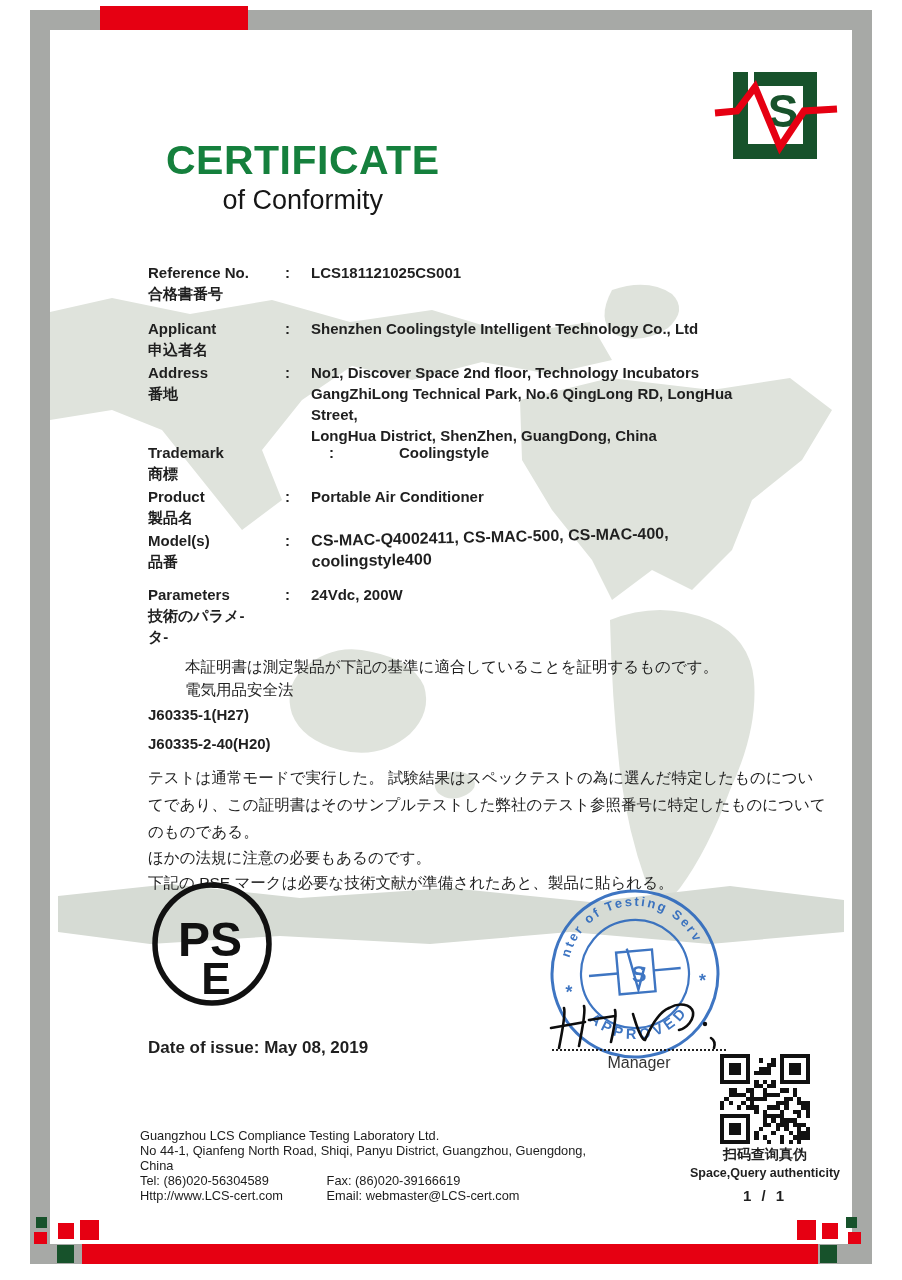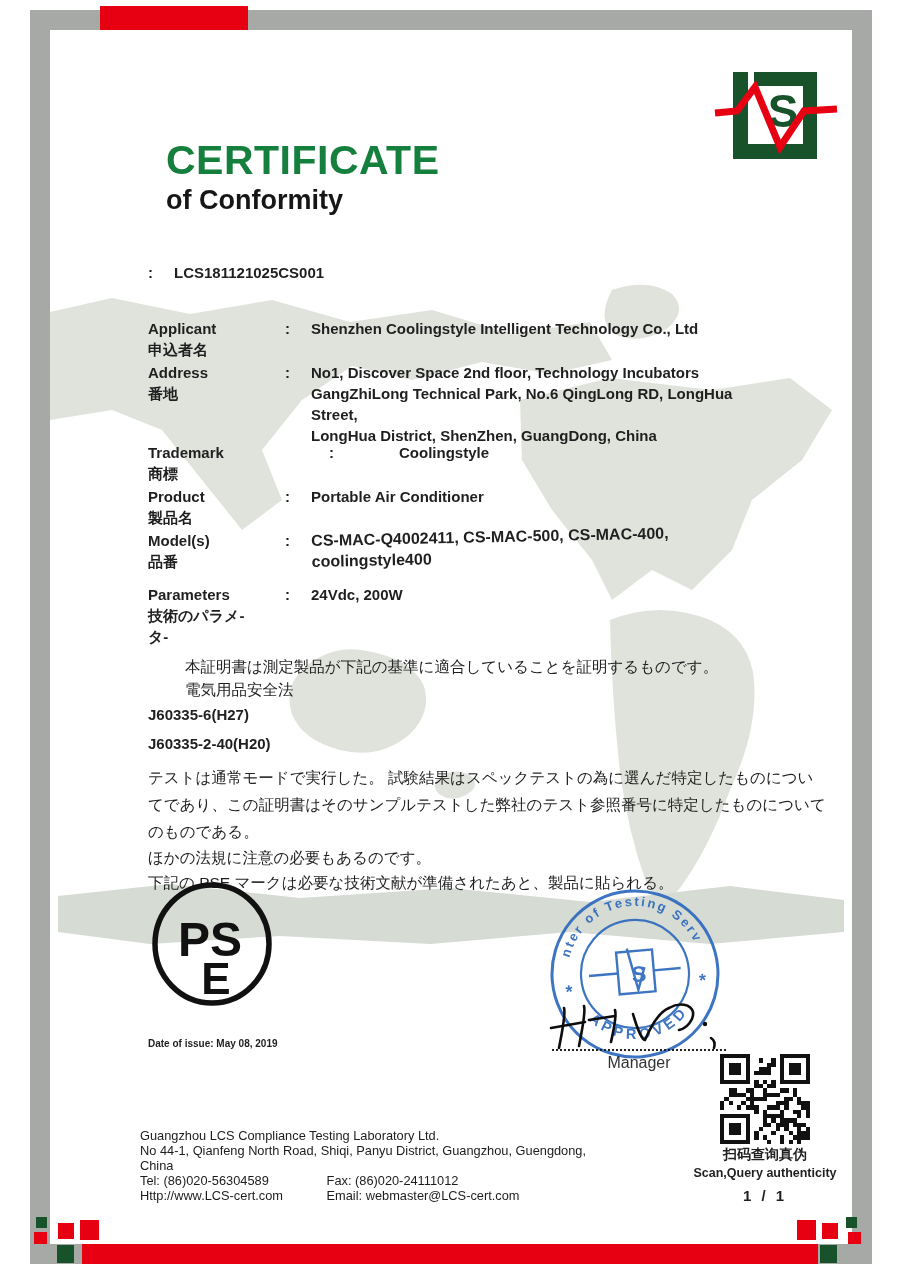--- a/index.html
+++ b/index.html
@@ -14,21 +14,21 @@
   .decor{position:absolute;z-index:4;}
   .red{background:#e60012;}
   .green{background:#17522b;}
   
   .watermark{position:absolute;left:50px;top:268px;width:802px;height:700px;z-index:1;}
   
   .lcs-logo{position:absolute;left:712px;top:64px;width:160px;height:105px;z-index:5;}
   
   .title-block{position:absolute;left:166px;top:138px;z-index:5;}
   .title-main{font-size:41px;font-weight:bold;letter-spacing:0.5px;line-height:44px;color:#15803d;}
-  .title-sub{font-size:27px;font-weight:bold;line-height:30px;margin-top:3px;color:#161616;}
+  .title-sub{font-size:27px;font-weight:normal;line-height:30px;margin-top:3px;color:#161616;text-align:center;}
   
   .row{position:absolute;left:148px;width:586px;display:flex;z-index:5;font-size:15px;line-height:21px;}
   .flabel{width:137px;flex:0 0 137px;}
   .flabel .en{font-weight:bold;display:block;}
   .flabel .jp{font-weight:600;display:block;white-space:pre-line;}
   .fcolon{width:26px;flex:0 0 26px;font-weight:bold;}
   .fvalue{flex:1;font-weight:bold;white-space:pre-line;}
   .models .fvalue{transform:rotate(-1.2deg);transform-origin:left top;font-size:16px;}
   
   .statement{position:absolute;left:148px;top:655px;width:678px;z-index:5;font-size:15.5px;}
@@ -37,21 +37,21 @@
   .std1{margin-top:5px;}
   .std2{margin-top:12px;}
   .statement .note{font-weight:500;line-height:27px;margin-top:12px;}
   .statement .note2{font-weight:500;line-height:24px;margin-top:1px;}
   
   .pse{position:absolute;left:148px;top:882px;width:128px;height:128px;z-index:6;}
   .stamp{position:absolute;left:547px;top:886px;width:176px;height:176px;z-index:6;transform:rotate(-5deg);opacity:0.92;}
   .sig{position:absolute;left:545px;top:998px;width:190px;height:62px;z-index:7;}
   .sig-line{position:absolute;left:552px;top:1049px;width:174px;border-top:2px dotted #222;z-index:7;}
   .manager{position:absolute;left:556px;top:1054px;width:166px;text-align:center;font-size:16px;color:#333;z-index:7;}
-  .issue{position:absolute;left:148px;top:1038px;font-size:10px;font-weight:bold;z-index:6;}
+  .issue{position:absolute;left:148px;top:1038px;font-size:17px;font-weight:bold;z-index:6;}
   
   .footer{position:absolute;left:140px;top:1128px;width:480px;font-size:12.8px;line-height:15px;color:#1c1c1c;z-index:5;}
   .footer .col1{display:inline-block;width:183px;}
   
   .qr{position:absolute;left:720px;top:1054px;width:90px;height:90px;z-index:6;}
   .qr-captions{position:absolute;left:684px;top:1146px;width:162px;text-align:center;z-index:6;}
   .qr-cn{font-size:14px;font-weight:bold;}
   .qr-en{font-size:12.5px;font-weight:bold;margin-top:2px;}
   .qr-page{font-size:15px;font-weight:bold;margin-top:7px;letter-spacing:3px;}
 </style>
@@ -96,20 +96,24 @@
     <text x="71" y="63" text-anchor="middle" font-family="Liberation Sans, DejaVu Sans, sans-serif" font-size="46" font-weight="bold" fill="#17522b">S</text>
     <polyline fill="none" stroke="#e60012" stroke-width="7" points="3,49 25,47 43,23 68,83 92,47 125,45"></polyline>
   </svg>
 
   <div class="title-block">
     <div class="title-main">CERTIFICATE</div>
     <div class="title-sub">of Conformity</div>
   </div>
 
   <div class="row" style="top:262px;">
+    <div class="flabel">
+      <span class="en">Reference No.</span>
+      <span class="jp">合格書番号</span>
+    </div>
     <div class="fcolon">:</div>
     <div class="fvalue">LCS181121025CS001</div>
   </div>
 
   <div class="row" style="top:318px;">
     <div class="flabel">
       <span class="en">Applicant</span>
       <span class="jp">申込者名</span>
     </div>
     <div class="fcolon">:</div>
@@ -160,21 +164,21 @@
       <span class="jp">技術のパラメ-
 タ-</span>
     </div>
     <div class="fcolon">:</div>
     <div class="fvalue">24Vdc, 200W</div>
   </div>
 
   <div class="statement">
     <div class="intro">本証明書は測定製品が下記の基準に適合していることを証明するものです。
 電気用品安全法</div>
-    <div class="std std1">J60335-6(H27)</div>
+    <div class="std std1">J60335-1(H27)</div>
     <div class="std std2">J60335-2-40(H20)</div>
     <div class="note">テストは通常モードで実行した。 試験結果はスペックテストの為に選んだ特定したものについてであり、この証明書はそのサンプルテストした弊社のテスト参照番号に特定したものについてのものである。</div>
     <div class="note2">ほかの法規に注意の必要もあるのです。</div>
     <div class="note2">下記の PSE マークは必要な技術文献が準備されたあと、製品に貼られる。</div>
   </div>
 
   <svg class="pse" viewBox="0 0 128 128" aria-hidden="true">
     <ellipse cx="64" cy="62" rx="57" ry="59" fill="none" stroke="#111" stroke-width="5.5"></ellipse>
     <text x="62" y="74" text-anchor="middle" font-family="Liberation Sans, DejaVu Sans, sans-serif" font-size="48" font-weight="bold" fill="#111">PS</text>
     <text x="68" y="112" text-anchor="middle" font-family="Liberation Sans, DejaVu Sans, sans-serif" font-size="44" font-weight="bold" fill="#111">E</text>
@@ -220,21 +224,21 @@
   <div class="sig-line"></div>
   <div class="manager">Manager</div>
 
   <div class="issue">Date of issue: May 08, 2019</div>
 
   <div class="footer">
     <div>Guangzhou LCS Compliance Testing Laboratory Ltd.</div>
     <div>No 44-1, Qianfeng North Road, Shiqi, Panyu District, Guangzhou, Guengdong, China</div>
     <div>
       <span class="col1">Tel: (86)020-56304589</span>
-      <span>Fax: (86)020-24111012</span>
+      <span>Fax: (86)020-39166619</span>
     </div>
     <div>
       <span class="col1">Http://www.LCS-cert.com</span>
       <span>Email: webmaster@LCS-cert.com</span>
     </div>
   </div>
 
   <svg class="qr" viewBox="0 0 21 21" shape-rendering="crispEdges" aria-hidden="true">
       <rect x="0" y="0" width="1" height="1" fill="#111"></rect>
       <rect x="1" y="0" width="1" height="1" fill="#111"></rect>
@@ -446,17 +450,17 @@
       <rect x="4" y="20" width="1" height="1" fill="#111"></rect>
       <rect x="5" y="20" width="1" height="1" fill="#111"></rect>
       <rect x="6" y="20" width="1" height="1" fill="#111"></rect>
       <rect x="11" y="20" width="1" height="1" fill="#111"></rect>
       <rect x="14" y="20" width="1" height="1" fill="#111"></rect>
       <rect x="16" y="20" width="1" height="1" fill="#111"></rect>
       <rect x="18" y="20" width="1" height="1" fill="#111"></rect>
     </svg>
   <div class="qr-captions">
     <div class="qr-cn">扫码查询真伪</div>
-    <div class="qr-en">Scan,Query authenticity</div>
+    <div class="qr-en">Space,Query authenticity</div>
     <div class="qr-page">1 / 1</div>
   </div>
 
 </div>
 
 </body></html>

